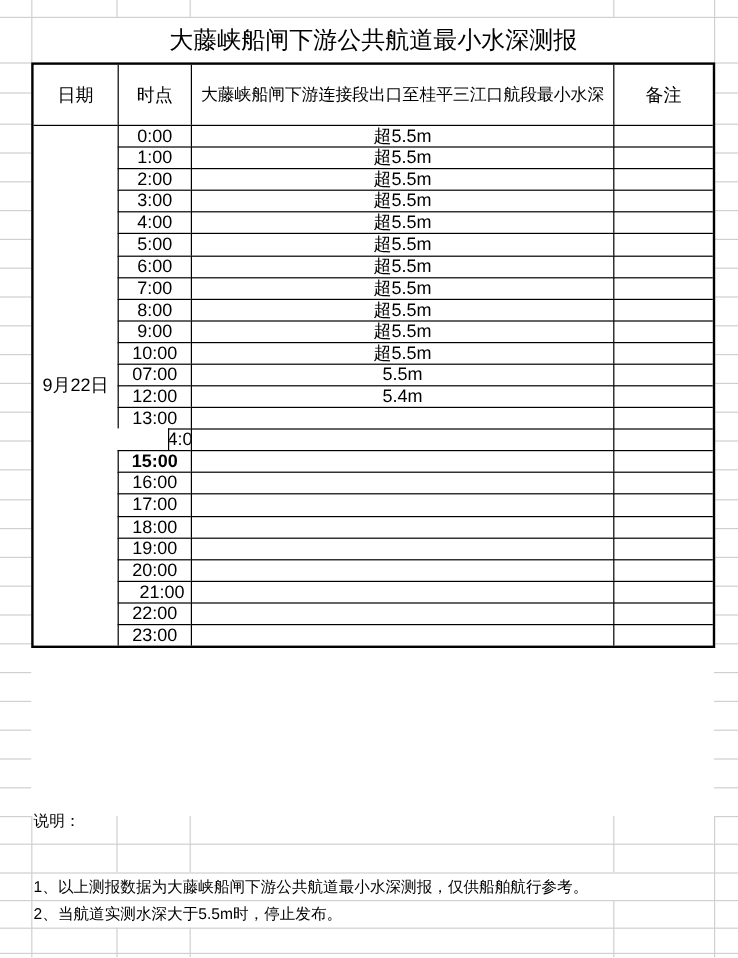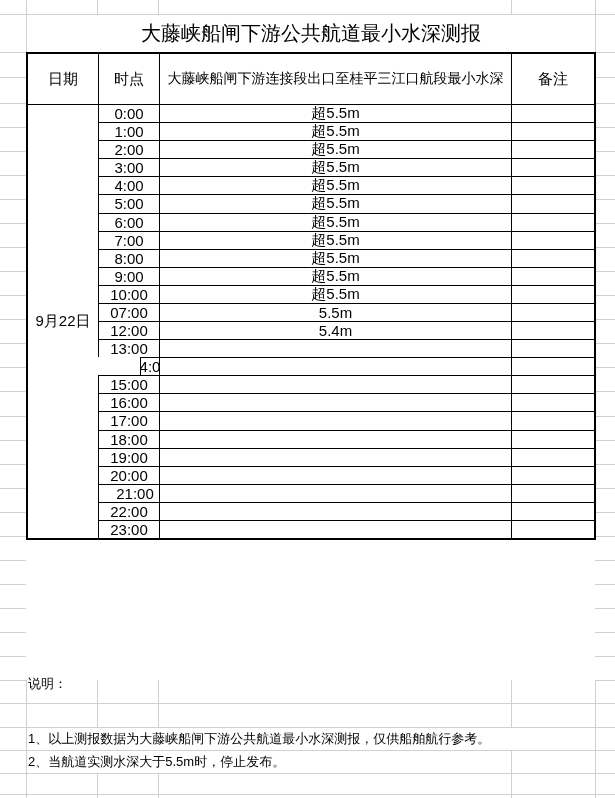--- a/index.html
+++ b/index.html
@@ -162,21 +162,21 @@
       <div class="cell bl bt" style="grid-area: 13 / 4;"></div>
       <div class="cell bl bt" style="grid-area: 14 / 2;">12:00</div>
       <div class="cell bl bt" style="grid-area: 14 / 3;">5.4m</div>
       <div class="cell bl bt" style="grid-area: 14 / 4;"></div>
       <div class="cell bl bt" style="grid-area: 15 / 2;">13:00</div>
       <div class="cell bl bt" style="grid-area: 15 / 3;"></div>
       <div class="cell bl bt" style="grid-area: 15 / 4;"></div>
       <div class="cell bl bt" style="grid-area: 16 / 2; margin-left: 42px;">14:00</div>
       <div class="cell bl bt" style="grid-area: 16 / 3;"></div>
       <div class="cell bl bt" style="grid-area: 16 / 4;"></div>
-      <div class="cell bl bt" style="grid-area: 17 / 2;">15:00</div>
+      <div class="cell bl bt" style="grid-area: 17 / 2; font-weight: bold;">15:00</div>
       <div class="cell bl bt" style="grid-area: 17 / 3;"></div>
       <div class="cell bl bt" style="grid-area: 17 / 4;"></div>
       <div class="cell bl bt" style="grid-area: 18 / 2;">16:00</div>
       <div class="cell bl bt" style="grid-area: 18 / 3;"></div>
       <div class="cell bl bt" style="grid-area: 18 / 4;"></div>
       <div class="cell bl bt" style="grid-area: 19 / 2;">17:00</div>
       <div class="cell bl bt" style="grid-area: 19 / 3;"></div>
       <div class="cell bl bt" style="grid-area: 19 / 4;"></div>
       <div class="cell bl bt" style="grid-area: 20 / 2;">18:00</div>
       <div class="cell bl bt" style="grid-area: 20 / 3;"></div>

